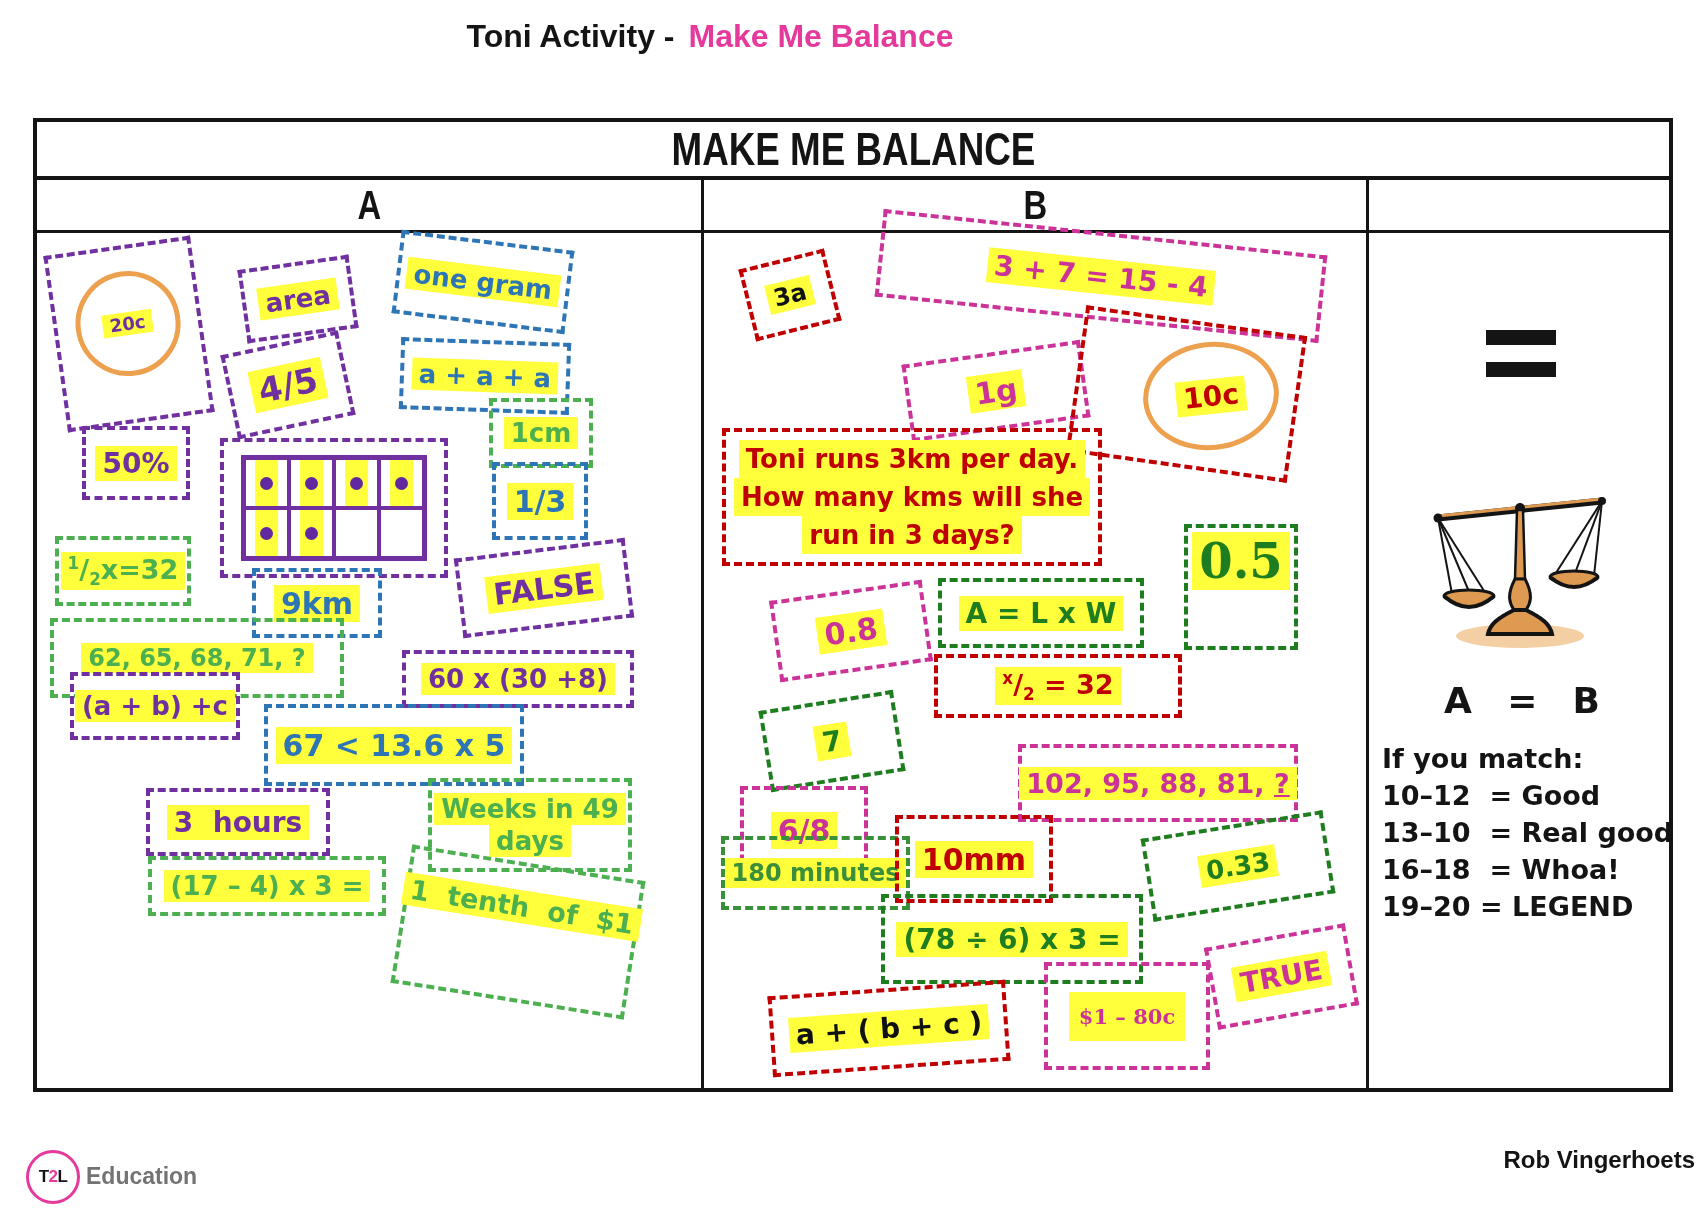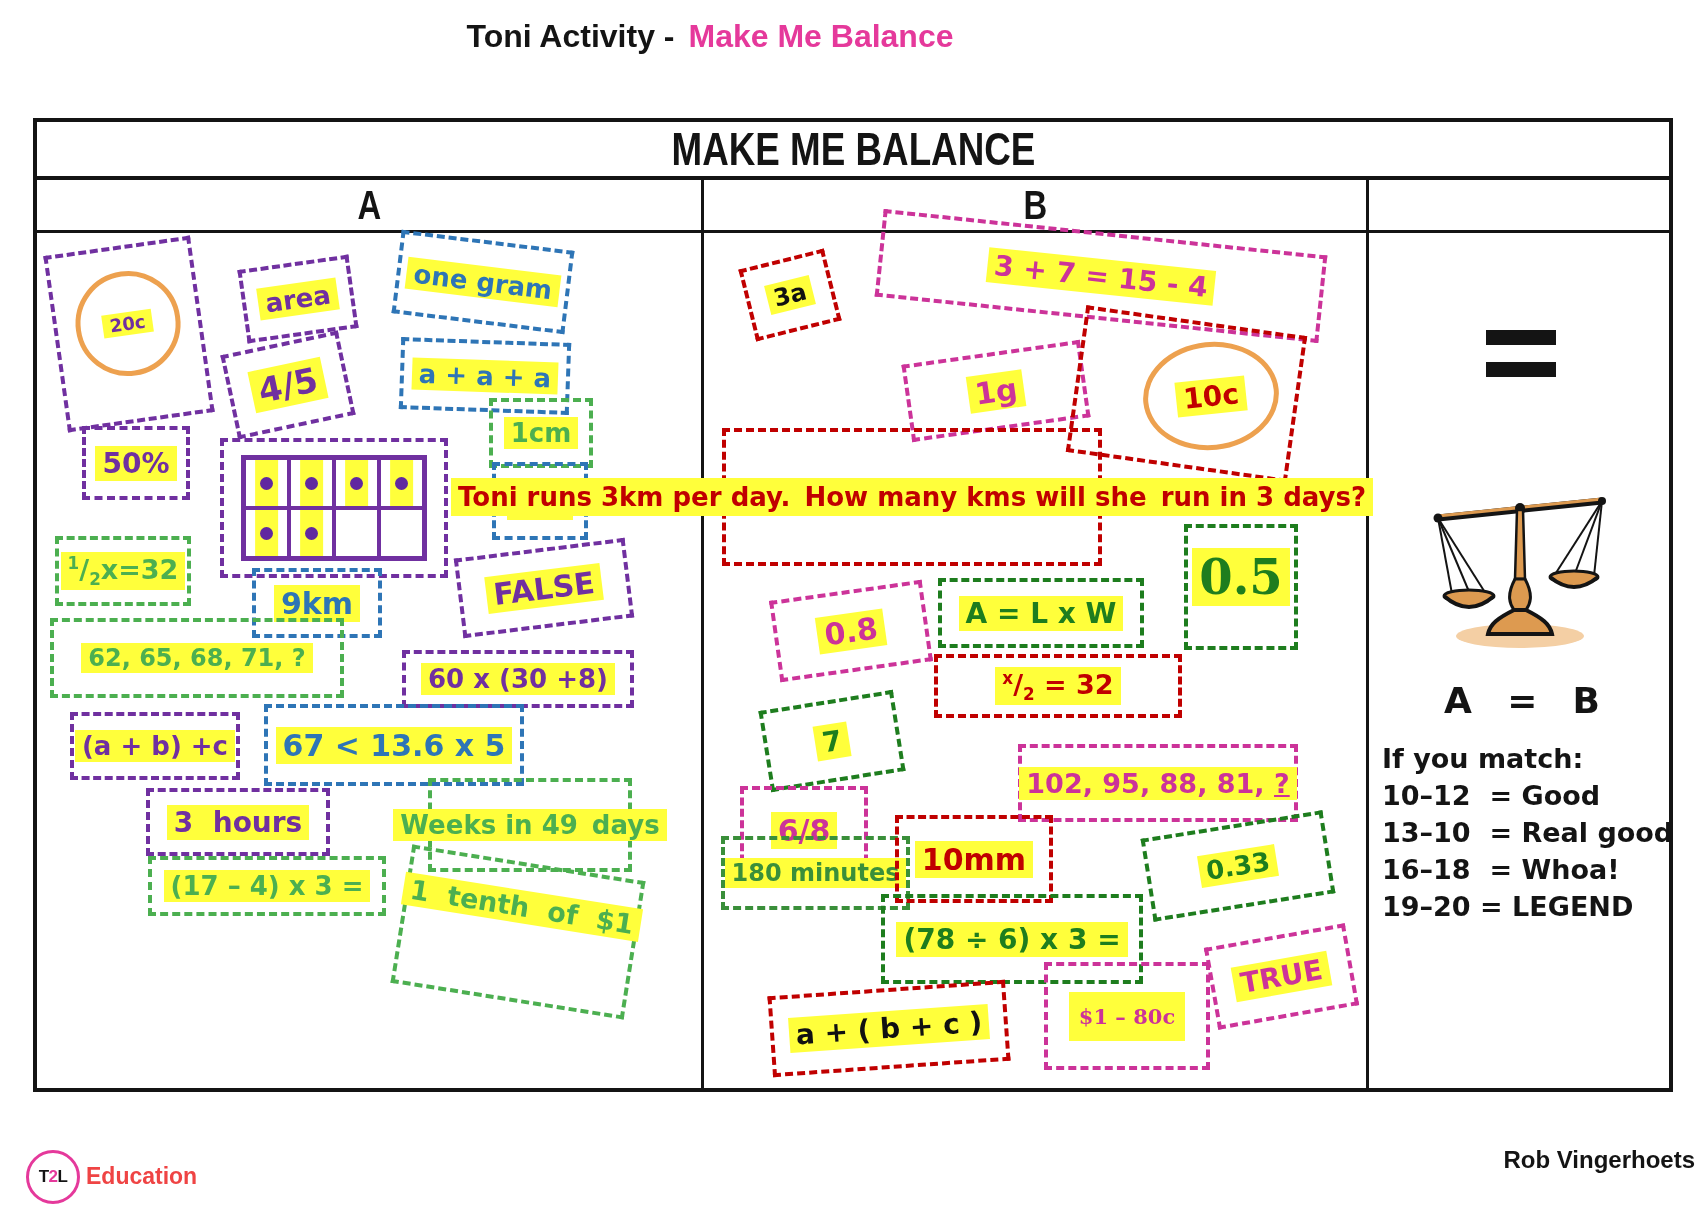--- a/index.html
+++ b/index.html
@@ -29,21 +29,21 @@
   .blue{border-color:#2E75B6;color:#2E75B6;}
   .lgreen{border-color:#4CAF50;color:#4CAF50;}
   .mgreen{border-color:#3A8F3A;color:#3A8F3A;}
   .dgreen{border-color:#1E7D1E;color:#1E7D1E;}
   .red{border-color:#C00000;color:#C00000;}
   .magenta{border-color:#CC3399;color:#CC3399;}
   .blacktext{color:#111111;}
   .serif{font-family:"DejaVu Serif","Liberation Serif",serif;}
   sup{font-size:62%;vertical-align:super;}
   sub{font-size:62%;vertical-align:sub;}
-  .stack{display:flex;flex-direction:row;align-items:center;}
+  .stack{display:flex;flex-direction:column;align-items:center;}
   
   .coin{border:5px solid #EDA14F;border-radius:50%;display:flex;align-items:center;justify-content:center;}
   
   .fgrid{display:grid;grid-template-columns:repeat(4,45px);grid-template-rows:repeat(2,50px);
          border:3px solid #7030A0;background:#fff;}
   .fcell{border:2px solid #7030A0;position:relative;display:flex;align-items:center;justify-content:center;}
   .fcell.dot::before{content:"";position:absolute;left:50%;top:0;width:58%;height:100%;
                      transform:translateX(-50%);background:#FFFF3B;}
   .fcell.dot::after{content:"";width:13px;height:13px;border-radius:50%;background:#6128A0;
                     position:relative;z-index:1;}
@@ -55,21 +55,21 @@
   .legend{position:absolute;left:1382px;top:740px;z-index:3;font-weight:bold;font-size:27px;
           color:#141414;line-height:37px;}
   .legend div{white-space:pre;}
   
   .logo-circle{position:absolute;left:26px;top:1150px;width:48px;height:48px;border:3px solid #E5399B;
                border-radius:50%;display:flex;align-items:center;justify-content:center;z-index:3;}
   .logo-circle .txt{font-family:"Liberation Sans",sans-serif;font-weight:bold;font-size:17px;
                     letter-spacing:-0.5px;color:#141414;}
   .logo-circle .two{color:#E5399B;}
   .brand{position:absolute;left:86px;top:1163px;font-family:"Liberation Sans",sans-serif;
-         font-weight:bold;font-size:23px;color:#ef4444;z-index:3;}
+         font-weight:bold;font-size:23px;color:#737373;z-index:3;}
   .author{position:absolute;right:11px;top:1146px;font-family:"Liberation Sans",sans-serif;
           font-weight:bold;font-size:24px;color:#141414;z-index:3;}
 </style>
 </head>
 <body>
 
 <div class="canvas">
 
   <div class="page-title">
     <span>Toni Activity -</span><span class="pink">Make Me Balance</span>
@@ -145,21 +145,21 @@
   </div>
 
   <div class="card lgreen" style="left:50px;top:618px;width:286px;height:72px;font-size:24px;">
     <span class="hl">62, 65, 68, 71, ?</span>
   </div>
 
   <div class="card purple" style="left:402px;top:650px;width:224px;height:50px;font-size:26px;">
     <span class="hl">60 x (30 +8)</span>
   </div>
 
-  <div class="card purple" style="left:70px;top:712px;width:162px;height:60px;font-size:26px;">
+  <div class="card purple" style="left:70px;top:672px;width:162px;height:60px;font-size:26px;">
     <span class="hl">(a + b) +c</span>
   </div>
 
   <div class="card blue" style="left:264px;top:704px;width:252px;height:74px;font-size:30px;">
     <span class="hl">67 &lt; 13.6 x 5</span>
   </div>
 
   <div class="card purple" style="left:146px;top:788px;width:176px;height:60px;font-size:28px;">
     <span class="hl">3  hours</span>
   </div>
@@ -199,21 +199,21 @@
 
   <div class="card red" style="left:722px;top:428px;width:372px;height:130px;font-size:26px;">
     <div class="stack" style="line-height:36px;">
       <span class="hl">Toni runs 3km per day.</span>
       <span class="hl">How many kms will she</span>
       <span class="hl">run in 3 days?</span>
     </div>
   </div>
 
   <div class="card dgreen serif" style="left:1184px;top:524px;width:106px;height:118px;font-size:48px;align-items:flex-start;">
-    <span class="hl" style="margin-top:20px;text-align:center;">0.5</span>
+    <span class="hl" style="margin-top:4px;text-align:center;">0.5</span>
   </div>
 
   <div class="card magenta" style="left:774px;top:590px;width:146px;height:74px;font-size:30px;transform:rotate(-8deg);">
     <span class="hl">0.8</span>
   </div>
 
   <div class="card dgreen" style="left:938px;top:578px;width:198px;height:62px;font-size:28px;">
     <span class="hl">A = L x W</span>
   </div>
 

